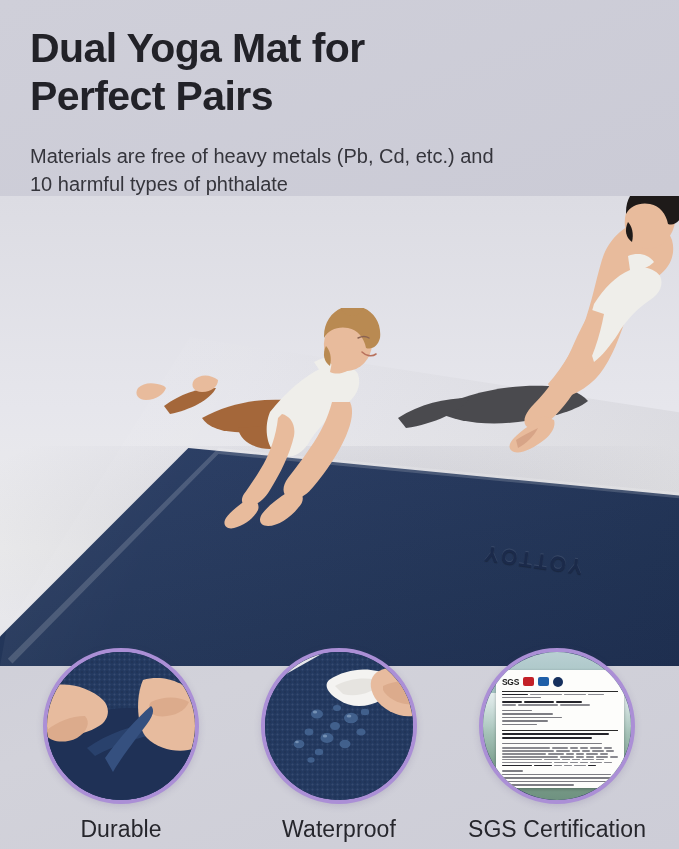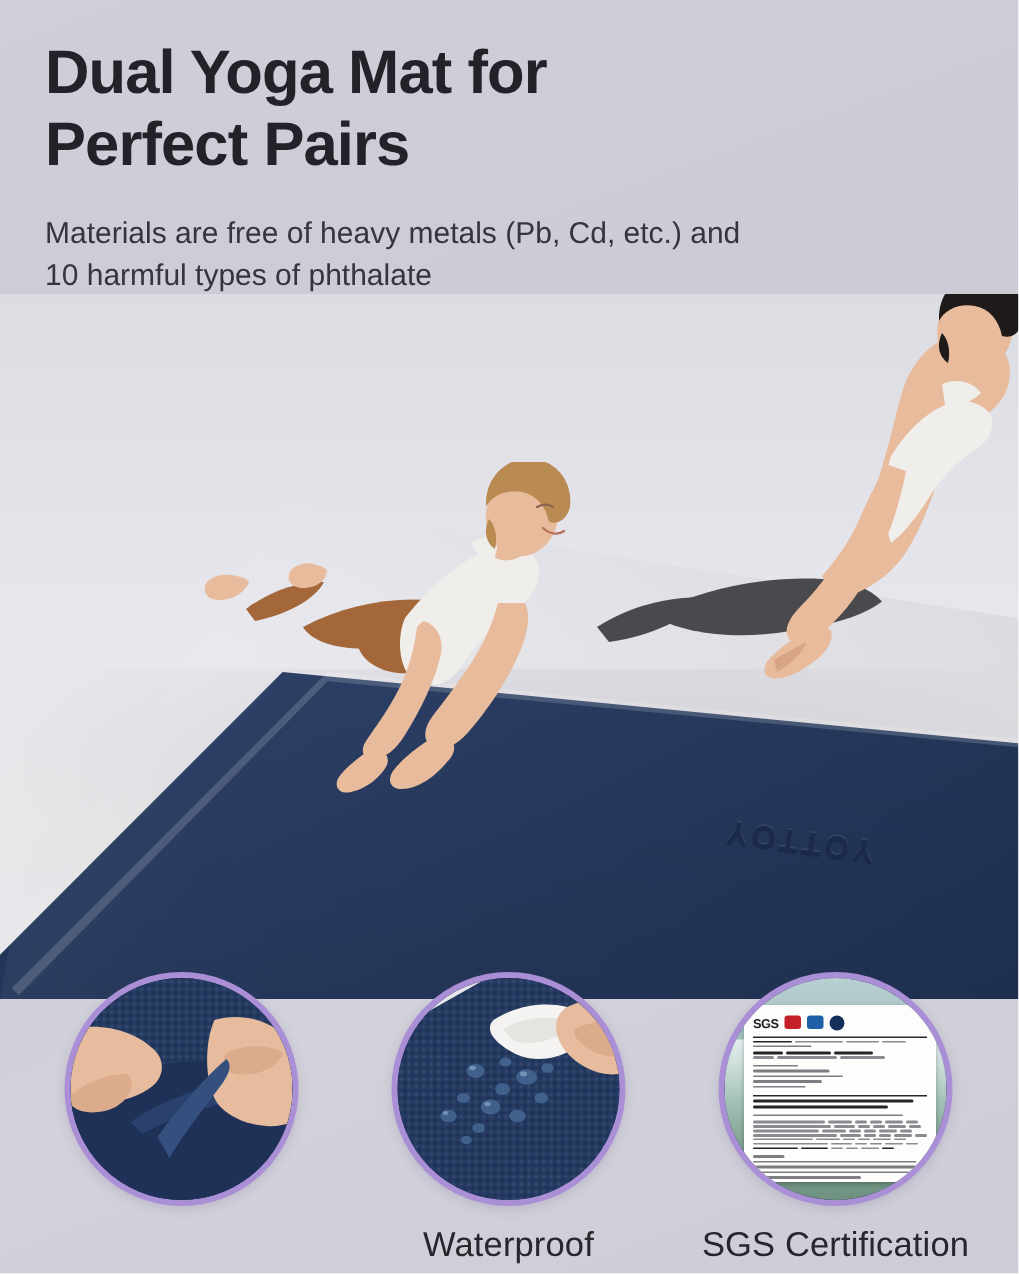--- a/index.html
+++ b/index.html
@@ -294,20 +294,21 @@
             <path d="M-6 36 C16 28 42 34 56 48 C64 56 62 68 52 74 C40 82 20 86 4 82 C-8 78 -14 60 -6 36 Z" fill="#e7bb9e"></path>
             <path d="M0 78 C10 70 24 64 38 64 C44 70 40 80 30 86 C18 92 4 90 0 84 Z" fill="#dcab8c"></path>
 
             <path d="M96 28 C116 22 140 30 148 46 L148 96 C134 102 112 98 100 86 C90 76 88 46 96 28 Z" fill="#e7bb9e"></path>
             <path d="M104 50 C116 44 132 44 142 50 C138 60 124 66 110 64 C102 62 100 54 104 50 Z" fill="#dcab8c"></path>
 
             <path d="M58 106 C72 86 90 66 104 54 C108 58 106 64 100 72 C88 88 74 106 66 120 Z" fill="#35507f"></path>
           </svg>
         </div>
       </div>
+      <div class="cap">Durable</div>
     </div>
 
     <div class="feature">
       <div class="oval">
         <div class="oval-inner">
           <div class="mesh-tex"></div>
           <svg viewBox="0 0 148 148" style="position:absolute;inset:0;width:100%;height:100%;" xmlns="http://www.w3.org/2000/svg">
 
             <g fill="#44638f" opacity="0.95">
               <ellipse cx="52" cy="62" rx="6" ry="4.6"></ellipse>

